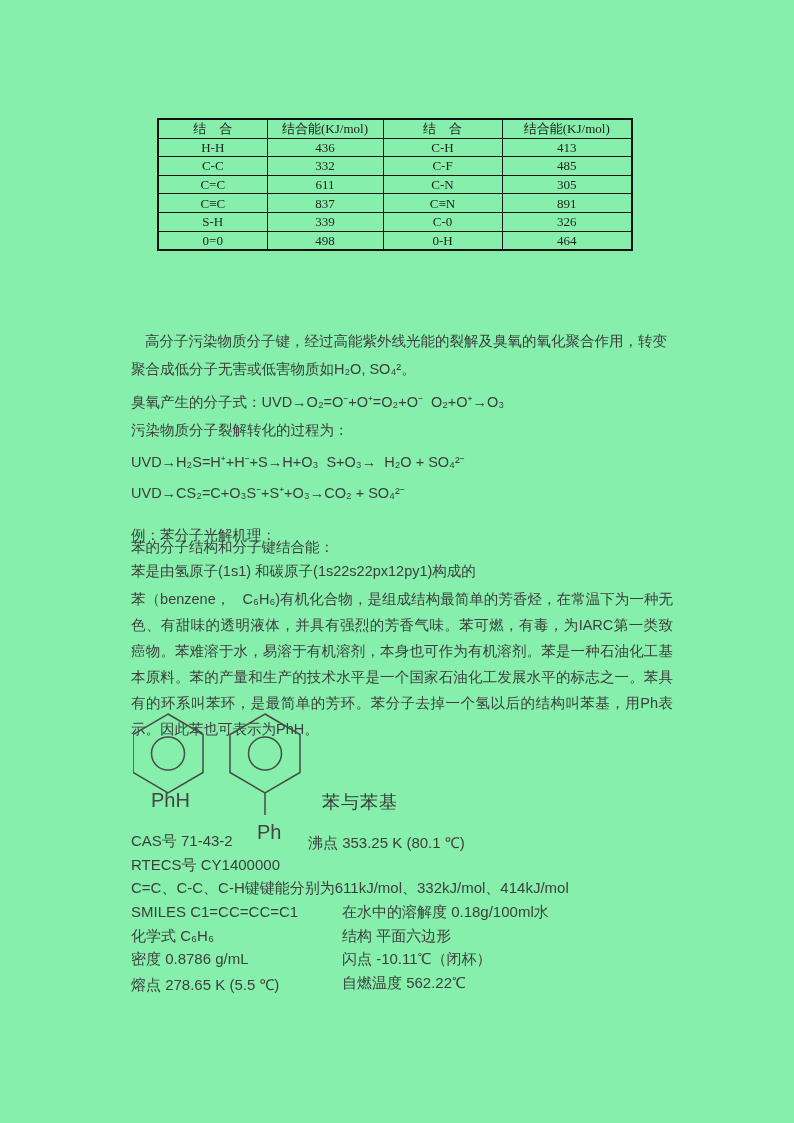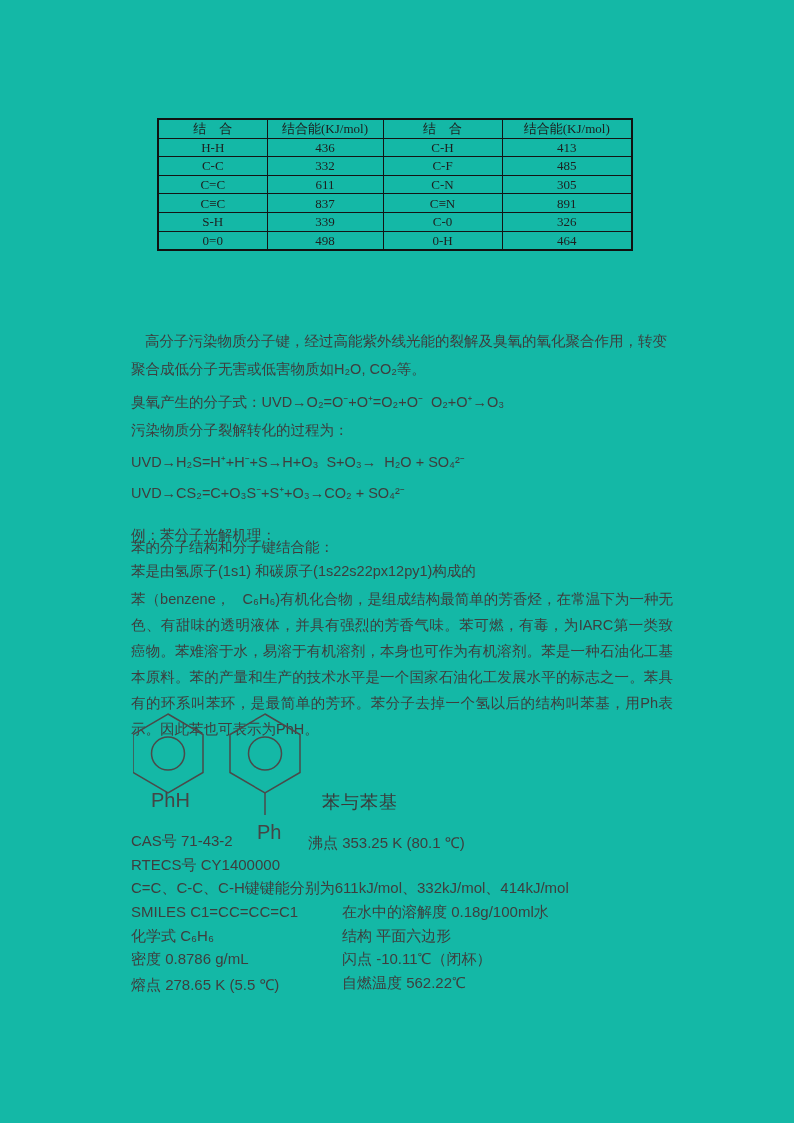--- a/index.html
+++ b/index.html
@@ -1,19 +1,19 @@
 <!DOCTYPE html>
 <html><head>
 <meta charset="utf-8">
 <style>
   html, body { margin:0; padding:0; background:#ffffff; }
   .page {
     position:relative;
     width:794px; height:1123px;
-    background:#14b8a6;
+    background:#86efac;
     overflow:hidden;
     font-family:"Liberation Sans", sans-serif;
     color:#3e3e3e;
   }
   
   .bond-table {
     position:absolute; top:118px; left:157px;
     border-collapse:collapse;
     font-family:"Liberation Serif", serif;
     font-size:13px; color:#1e1e1e;
@@ -115,21 +115,21 @@
         </tr>
         <tr>
           <td>0=0</td>
           <td>498</td>
           <td>0-H</td>
           <td>464</td>
         </tr>
       </tbody>
   </table>
 
-  <div class="tblock intro">高分子污染物质分子键，经过高能紫外线光能的裂解及臭氧的氧化聚合作用，转变聚合成低分子无害或低害物质如H₂O, CO₂等。</div>
+  <div class="tblock intro">高分子污染物质分子键，经过高能紫外线光能的裂解及臭氧的氧化聚合作用，转变聚合成低分子无害或低害物质如H₂O, SO₄²。</div>
   <div class="tblock l-poll">污染物质分子裂解转化的过程为：</div>
   <div class="tblock l-ozone">臭氧产生的分子式：UVD→O₂=O⁻+O⁺=O₂+O⁻  O₂+O⁺→O₃</div>
   <div class="tblock l-h2s">UVD→H₂S=H⁺+H⁻+S→H+O₃  S+O₃→  H₂O + SO₄²⁻</div>
   <div class="tblock l-cs2">UVD→CS₂=C+O₃S⁻+S⁺+O₃→CO₂ + SO₄²⁻</div>
   <div class="tblock l-ex">例：苯分子光解机理：</div>
   <div class="tblock l-str">苯的分子结构和分子键结合能：</div>
   <div class="tblock l-atoms">苯是由氢原子(1s1) 和碳原子(1s22s22px12py1)构成的</div>
   <div class="tblock benzene">苯（benzene，   C₆H₆)有机化合物，是组成结构最简单的芳香烃，在常温下为一种无色、有甜味的透明液体，并具有强烈的芳香气味。苯可燃，有毒，为IARC第一类致癌物。苯难溶于水，易溶于有机溶剂，本身也可作为有机溶剂。苯是一种石油化工基本原料。苯的产量和生产的技术水平是一个国家石油化工发展水平的标志之一。苯具有的环系叫苯环，是最简单的芳环。苯分子去掉一个氢以后的结构叫苯基，用Ph表示。因此苯也可表示为PhH。</div>
 
   <svg class="diagram-svg" width="180" height="118" viewBox="0 0 180 118">

